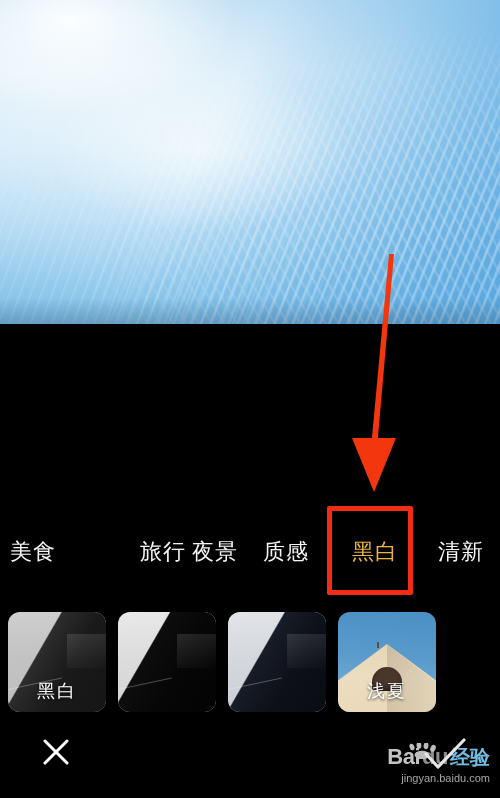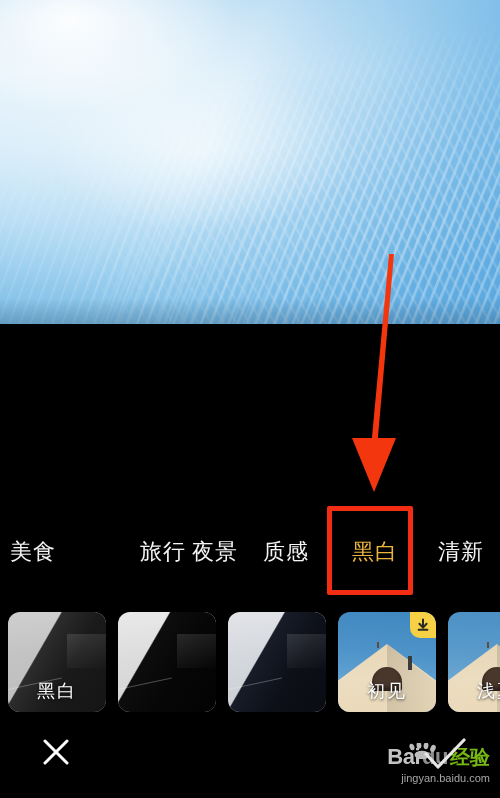--- a/index.html
+++ b/index.html
@@ -284,21 +284,21 @@
     color:#d9d9d9; font-size:22px; font-weight:bold;
     font-family:"Liberation Sans","DejaVu Sans",sans-serif;
     letter-spacing:-0.5px;
   }
   .wm-du {
     color:#9e9e9e; font-size:22px; font-weight:bold;
     font-family:"Liberation Sans","DejaVu Sans",sans-serif;
     letter-spacing:-0.5px;
   }
   .wm-jy {
-    color:#84cc16; font-size:20px; font-weight:bold;
+    color:#7dd3fc; font-size:20px; font-weight:bold;
     font-family:"DejaVu Sans","Liberation Sans",sans-serif;
     letter-spacing:0px;
   }
   .wm-paws {
     position:absolute; right:52px; top:-1px;
     width:30px; height:16px;
   }
   .wm-url {
     text-align:right;
     color:#b9b9b9;
@@ -367,36 +367,20 @@
 
     <div class="thumb">
       <div class="thumb-img">
         <div class="gs-sky v3"></div>
         <div class="gs-roof v3"></div>
         <div class="gs-edge"></div>
         <div class="gs-corner"></div>
       </div>
     </div>
 
-    <div class="thumb">
-      <div class="thumb-img">
-        <div class="col-sky"></div>
-        <div class="col-roof"></div>
-        <div class="col-roof-shade"></div>
-        <div class="col-antenna"></div>
-        <div class="col-chimney"></div>
-        <div class="col-window"></div>
-      </div>
-      <div class="download-badge">
-        <svg width="14" height="14" viewBox="0 0 14 14">
-          <path d="M7 1.6 L7 8.4 M7 9.6 L3.4 5.8 M7 9.6 L10.6 5.8 M2.6 11.8 L11.4 11.8" stroke="#2a2a22" stroke-width="2" fill="none" stroke-linecap="round" stroke-linejoin="round"></path>
-        </svg>
-      </div>
-      <div class="thumb-label">初见</div>
-    </div>
 
     <div class="thumb">
       <div class="thumb-img">
         <div class="col-sky v2"></div>
         <div class="col-roof"></div>
         <div class="col-roof-shade"></div>
         <div class="col-antenna"></div>
 
         <div class="col-window"></div>
       </div>

